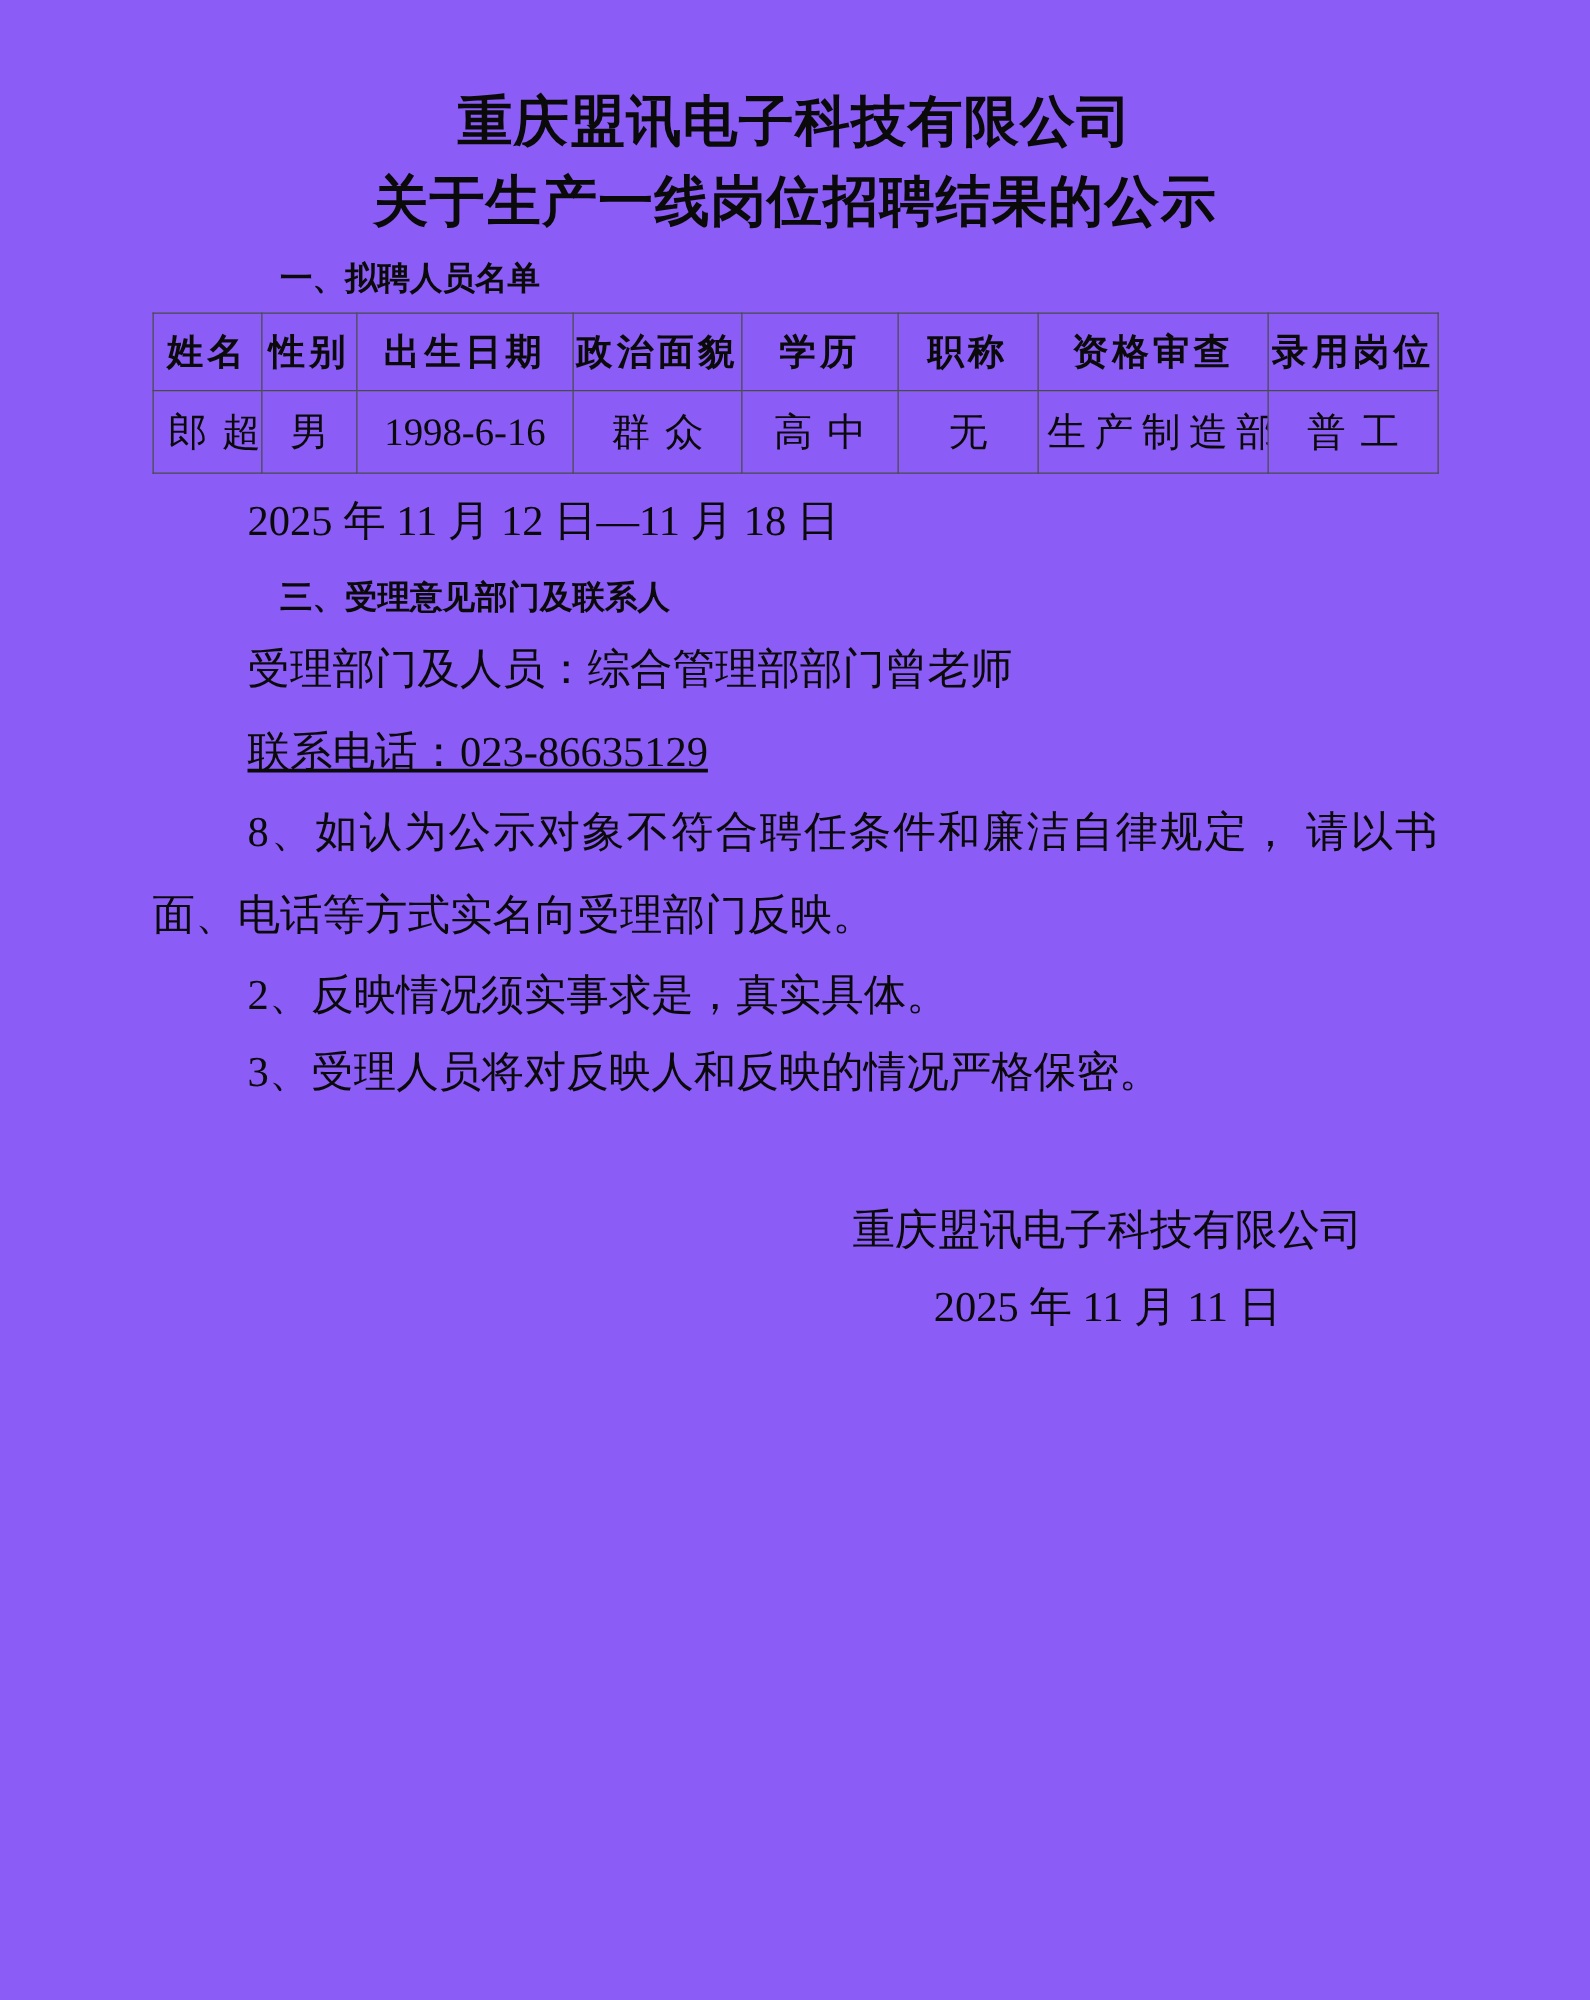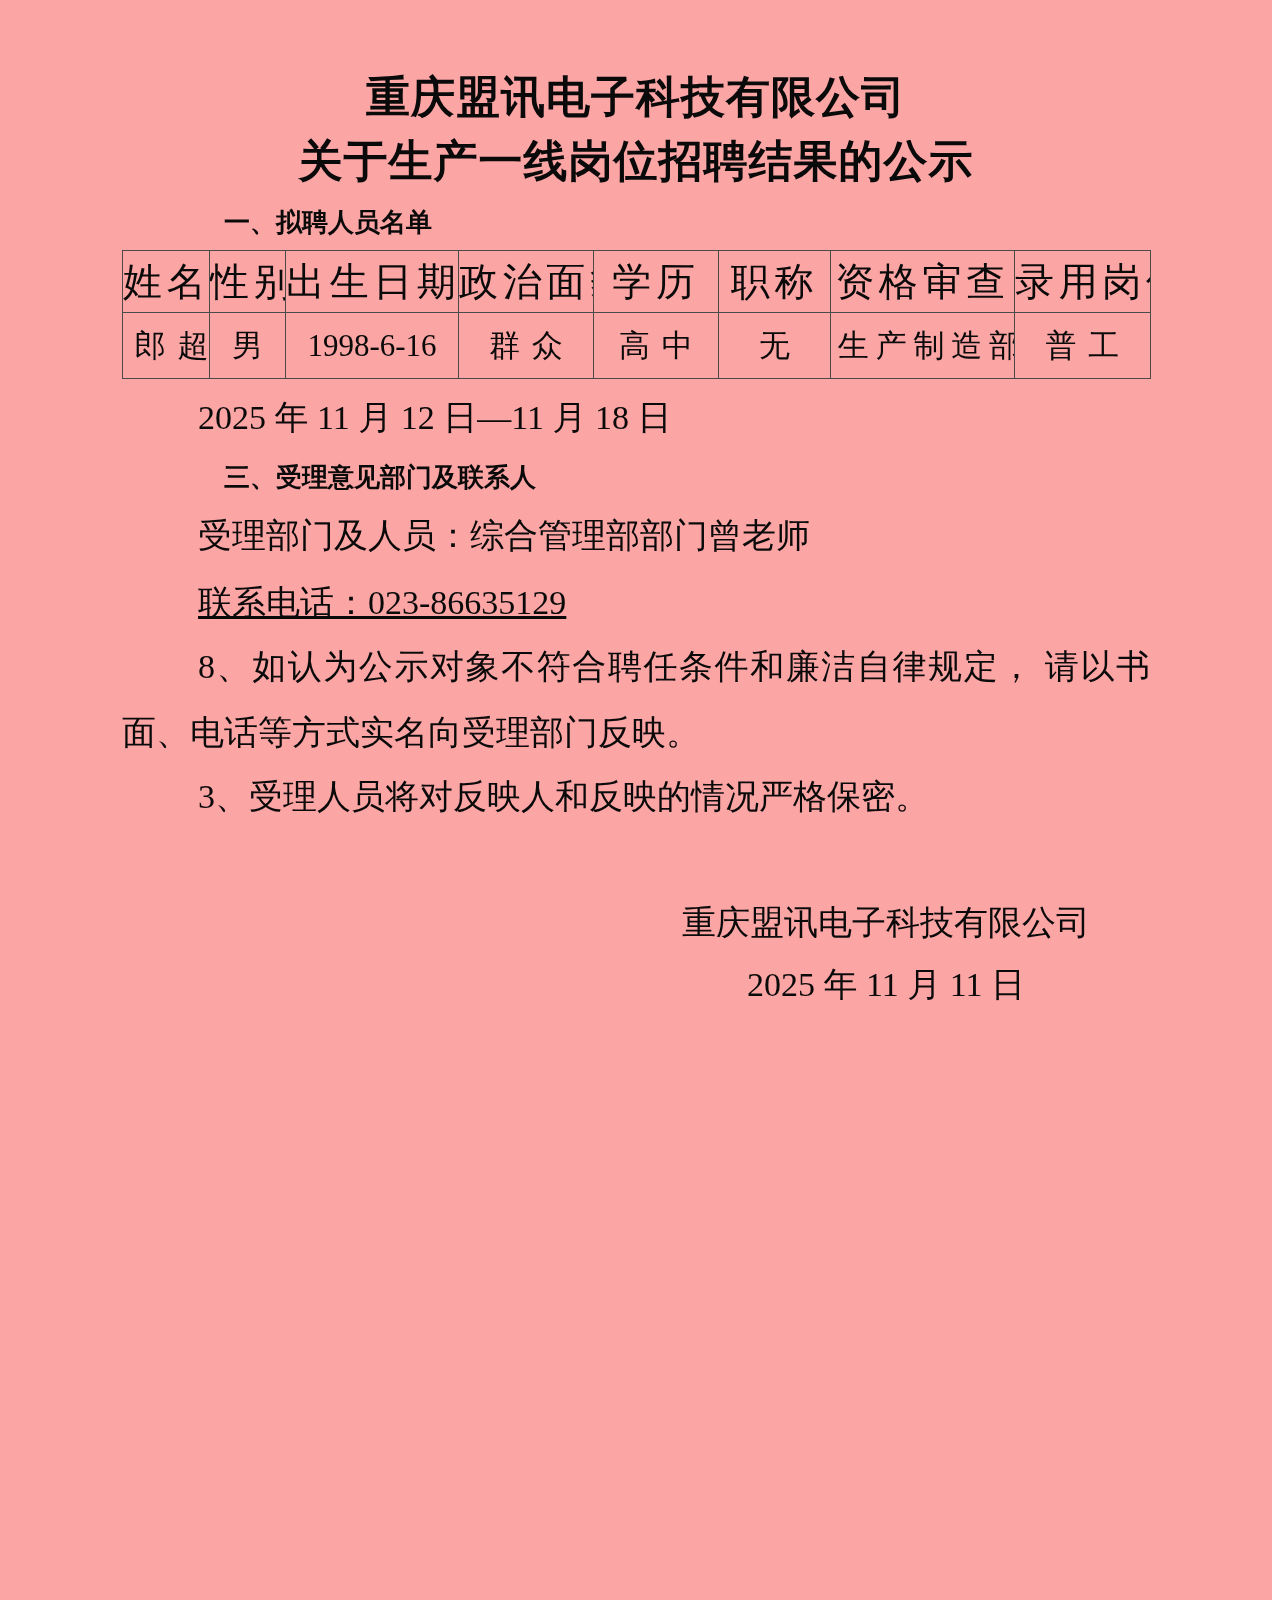--- a/index.html
+++ b/index.html
@@ -5,21 +5,21 @@
   html, body {
     margin: 0;
     padding: 0;
     background: #ffffff;
   }
   .page {
     position: relative;
     width: 1272px;
     height: 1600px;
     margin: 0 auto;
-    background: #fca5a5;
+    background: #8b5cf6;
     box-sizing: border-box;
     padding: 66px 122px 0 122px;
     color: #0a0a0a;
     font-family: "Liberation Serif", "DejaVu Serif", serif;
     overflow: hidden;
   }
   .doc-title {
     text-align: center;
     font-family: "Liberation Serif", "DejaVu Serif", serif;
     font-weight: bold;
@@ -67,22 +67,22 @@
     border: 1.5px solid #4a4a4a;
     text-align: center;
     vertical-align: middle;
     padding: 0;
     overflow: hidden;
     white-space: nowrap;
   }
   table.roster th {
     height: 61px;
     font-family: "Liberation Sans", "DejaVu Sans", sans-serif;
-    font-weight: normal;
-    font-size: 39px;
+    font-weight: bold;
+    font-size: 29px;
     letter-spacing: 0.12em;
   }
   table.roster td {
     height: 65px;
     font-family: "Liberation Serif", "DejaVu Serif", serif;
     font-weight: normal;
     font-size: 31px;
   }
   td.cjk-spread { letter-spacing: 0.38em; text-indent: 0.38em; }
   td.cjk-spread-narrow { letter-spacing: 0.22em; text-indent: 0.22em; }
@@ -149,20 +149,21 @@
     </tbody>
   </table>
 
   <div class="plain-line date-line">2025 年 11 月 12 日—11 月 18 日</div>
 
   <div class="sec-heading">三、受理意见部门及联系人</div>
   <div class="plain-line">受理部门及人员：综合管理部部门曾老师</div>
   <div class="plain-line contact-phone">联系电话：023-86635129</div>
 
   <p class="req-item req-item-first" style="margin-bottom: 0px; margin-top: 0px;">8、如认为公示对象不符合聘任条件和廉洁自律规定， 请以书面、电话等方式实名向受理部门反映。</p>
+  <p class="req-item" style="margin:0">2、反映情况须实事求是，真实具体。</p>
   <p class="req-item" style="margin:0">3、受理人员将对反映人和反映的情况严格保密。</p>
 
   <div class="signature">
     <div class="signature-inner">
       <div>重庆盟讯电子科技有限公司</div>
       <div>2025 年 11 月 11 日</div>
     </div>
   </div>
 
 </div>

